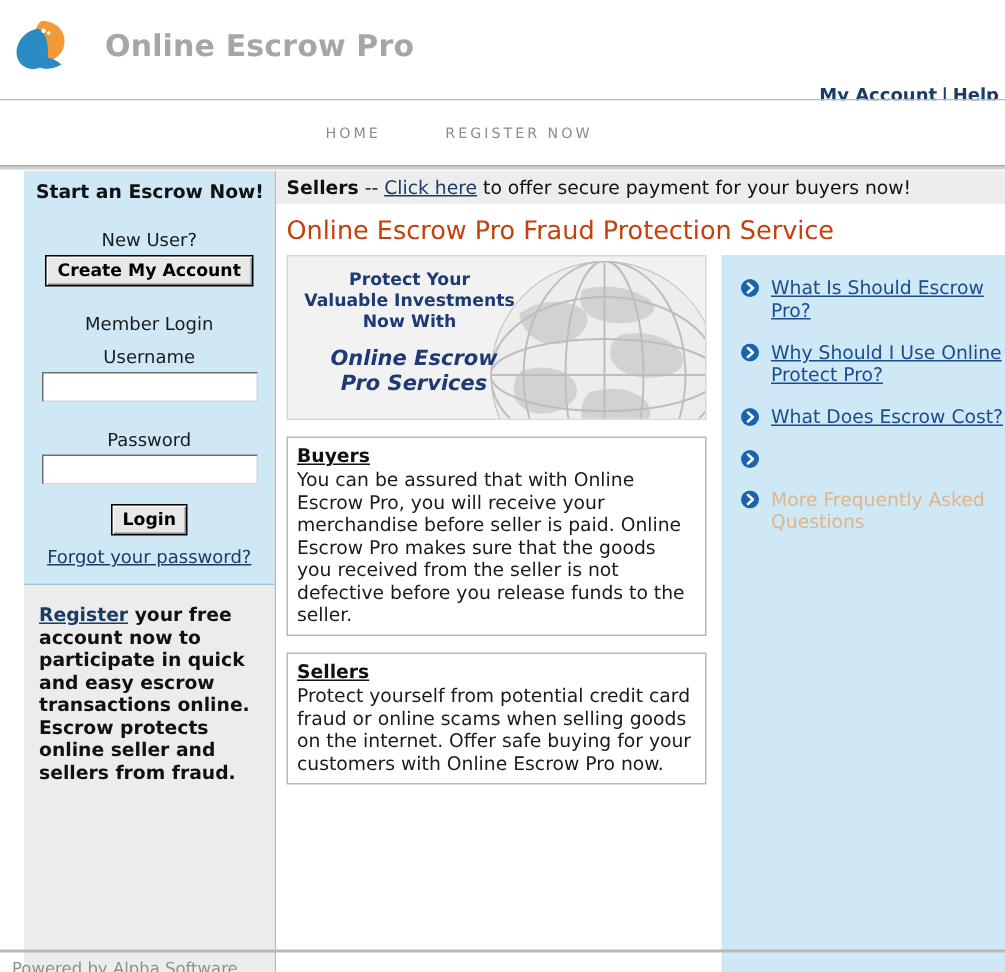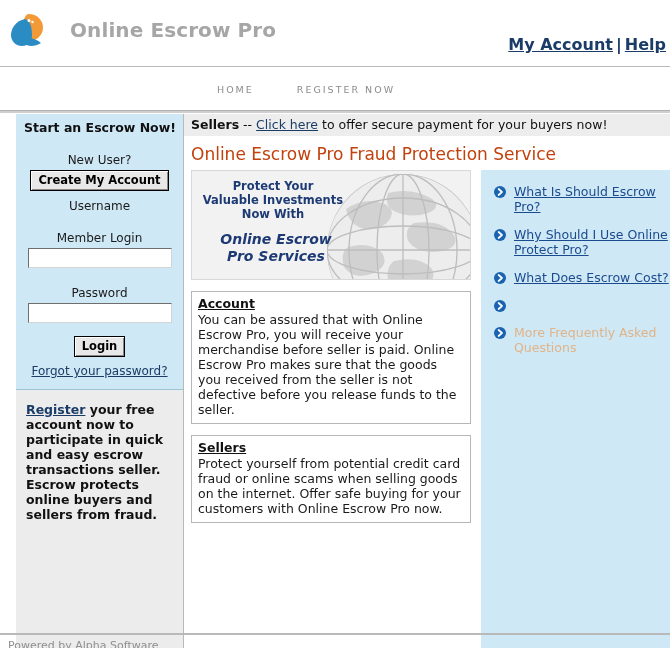--- a/index.html
+++ b/index.html
@@ -32,22 +32,22 @@
   .logo-text {
     font-size: 20px;
     font-weight: bold;
     color: #a6a6a6;
     letter-spacing: .1px;
     margin-left: 22px;
     white-space: nowrap;
   }
   .account-links {
     position: absolute;
-    right: 4px; top: 35px;
-    font-size: 16px;
+    right: 4px; top: 56px;
+    font-size: 12px;
     color: #1a3c66;
     white-space: nowrap;
   }
   .account-links a {
     color: #1a3c66;
     text-decoration: underline;
     font-weight: bold;
   }
   .account-links .sep { font-weight: bold; padding: 0 3px; }
   .hdr-rule {
@@ -361,38 +361,38 @@
     <div class="sidebar">
       <div class="side-blue">
         <div class="side-title">Start an Escrow Now!</div>
 
         <div class="side-center">
           <div class="side-lbl">New User?</div>
           <button class="btn-3d">Create My Account</button>
         </div>
 
         <div class="side-center">
+          <div class="side-lbl">Member Login</div>
+
           <div class="side-lbl tight">Username</div>
-
-          <div class="side-lbl">Member Login</div>
           <input class="txt-input" type="text" placeholder="" style="">
 
           <div class="side-lbl">Password</div>
           <input class="txt-input" type="password" placeholder="" style="">
 
           <div class="login-btn-wrap">
             <button class="btn-3d">Login</button>
           </div>
 
           <a class="forgot" href="#">Forgot your password?</a>
         </div>
       </div>
 
       <div class="side-gray">
-        <p><a href="#">Register</a><span> your free account now to participate in quick and easy escrow transactions seller. Escrow protects online buyers and sellers from fraud.</span></p>
+        <p><a href="#">Register</a><span> your free account now to participate in quick and easy escrow transactions online. Escrow protects online seller and sellers from fraud.</span></p>
       </div>
     </div>
 
     <div class="main">
 
       <div class="sellers-bar">
         <b>Sellers</b><span> -- </span><a href="#">Click here</a><span> to offer secure payment for your buyers now!</span>
       </div>
 
       <h1 class="page-title">Online Escrow Pro Fraud Protection Service</h1>
@@ -433,21 +433,21 @@
               <div>Valuable Investments</div>
               <div>Now With</div>
             </div>
             <div class="banner-txt2">
               <div>Online Escrow</div>
               <div>Pro Services</div>
             </div>
           </div>
 
           <div class="info-box">
-            <h3>Account</h3>
+            <h3>Buyers</h3>
             <p>You can be assured that with Online Escrow Pro, you will receive your merchandise before seller is paid. Online Escrow Pro makes sure that the goods you received from the seller is not defective before you release funds to the seller.</p>
           </div>
 
           <div class="info-box">
             <h3>Sellers</h3>
             <p>Protect yourself from potential credit card fraud or online scams when selling goods on the internet. Offer safe buying for your customers with Online Escrow Pro now.</p>
           </div>
         </div>
 
         <div class="col-right">

